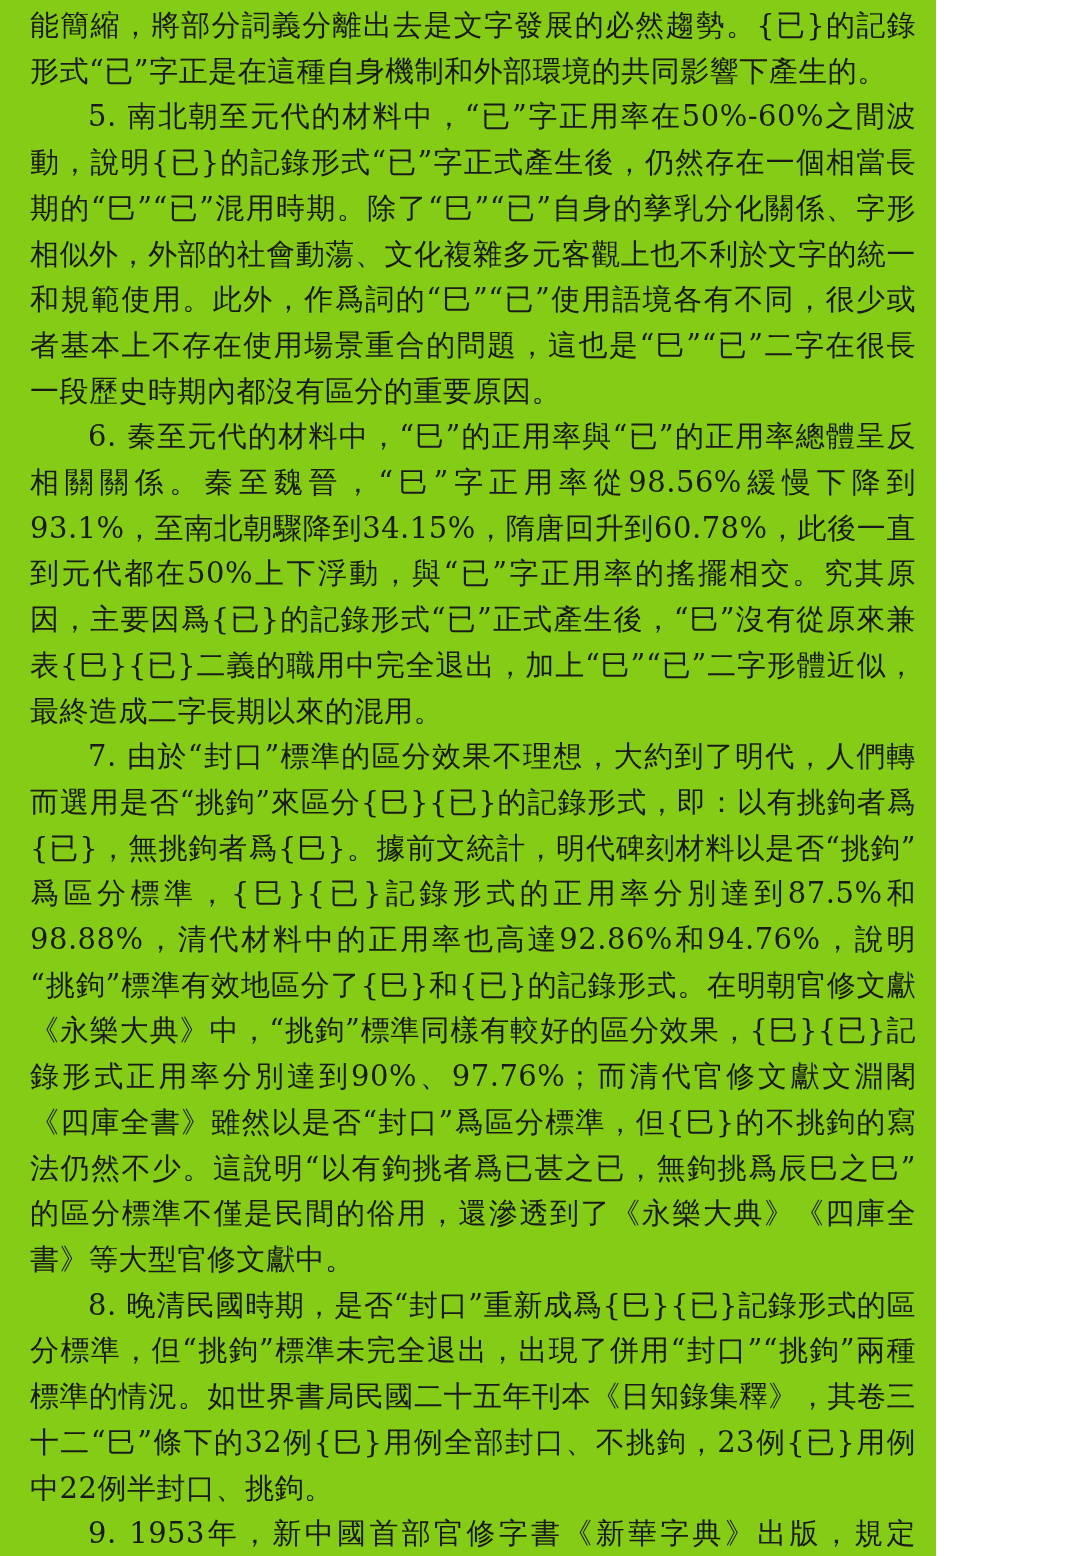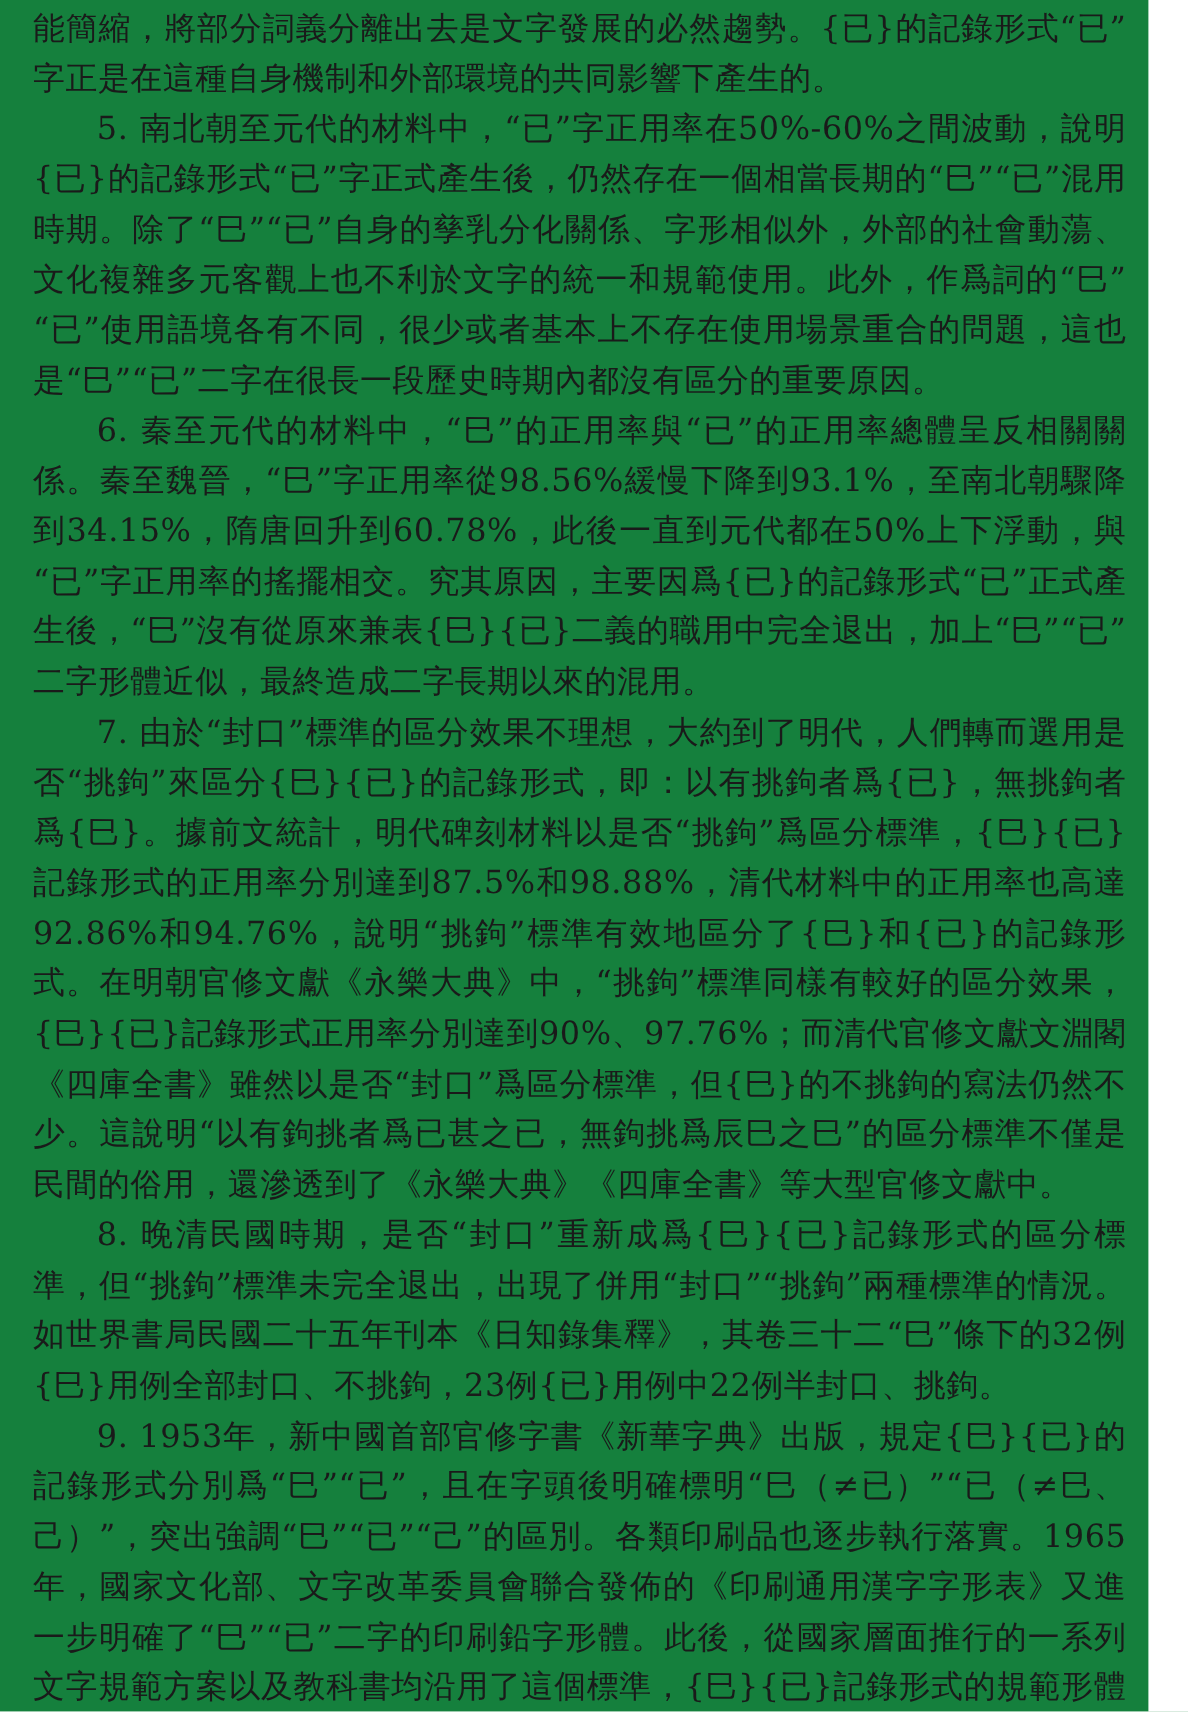--- a/index.html
+++ b/index.html
@@ -1,26 +1,26 @@
 <!DOCTYPE html>
 <html lang="zh-Hant"><head>
 <meta charset="utf-8">
 <style>
   html, body {
     margin: 0;
     padding: 0;
     background: #ffffff;
   }
   .page {
-    width: 1044px;
+    width: 936px;
     height: 1556px;
     box-sizing: border-box;
     padding: 3px 20px 0 30px;
     overflow: hidden;
-    background: #15803d;
+    background: #84cc16;
     color: #1a1a1a;
     font-family: "DejaVu Serif", "Liberation Serif", serif;
     font-size: 29px;
     line-height: 45.7px;
     text-align: justify;
     text-justify: inter-ideograph;
     letter-spacing: 0.5px;
   }
   .para {
     margin: 0;

